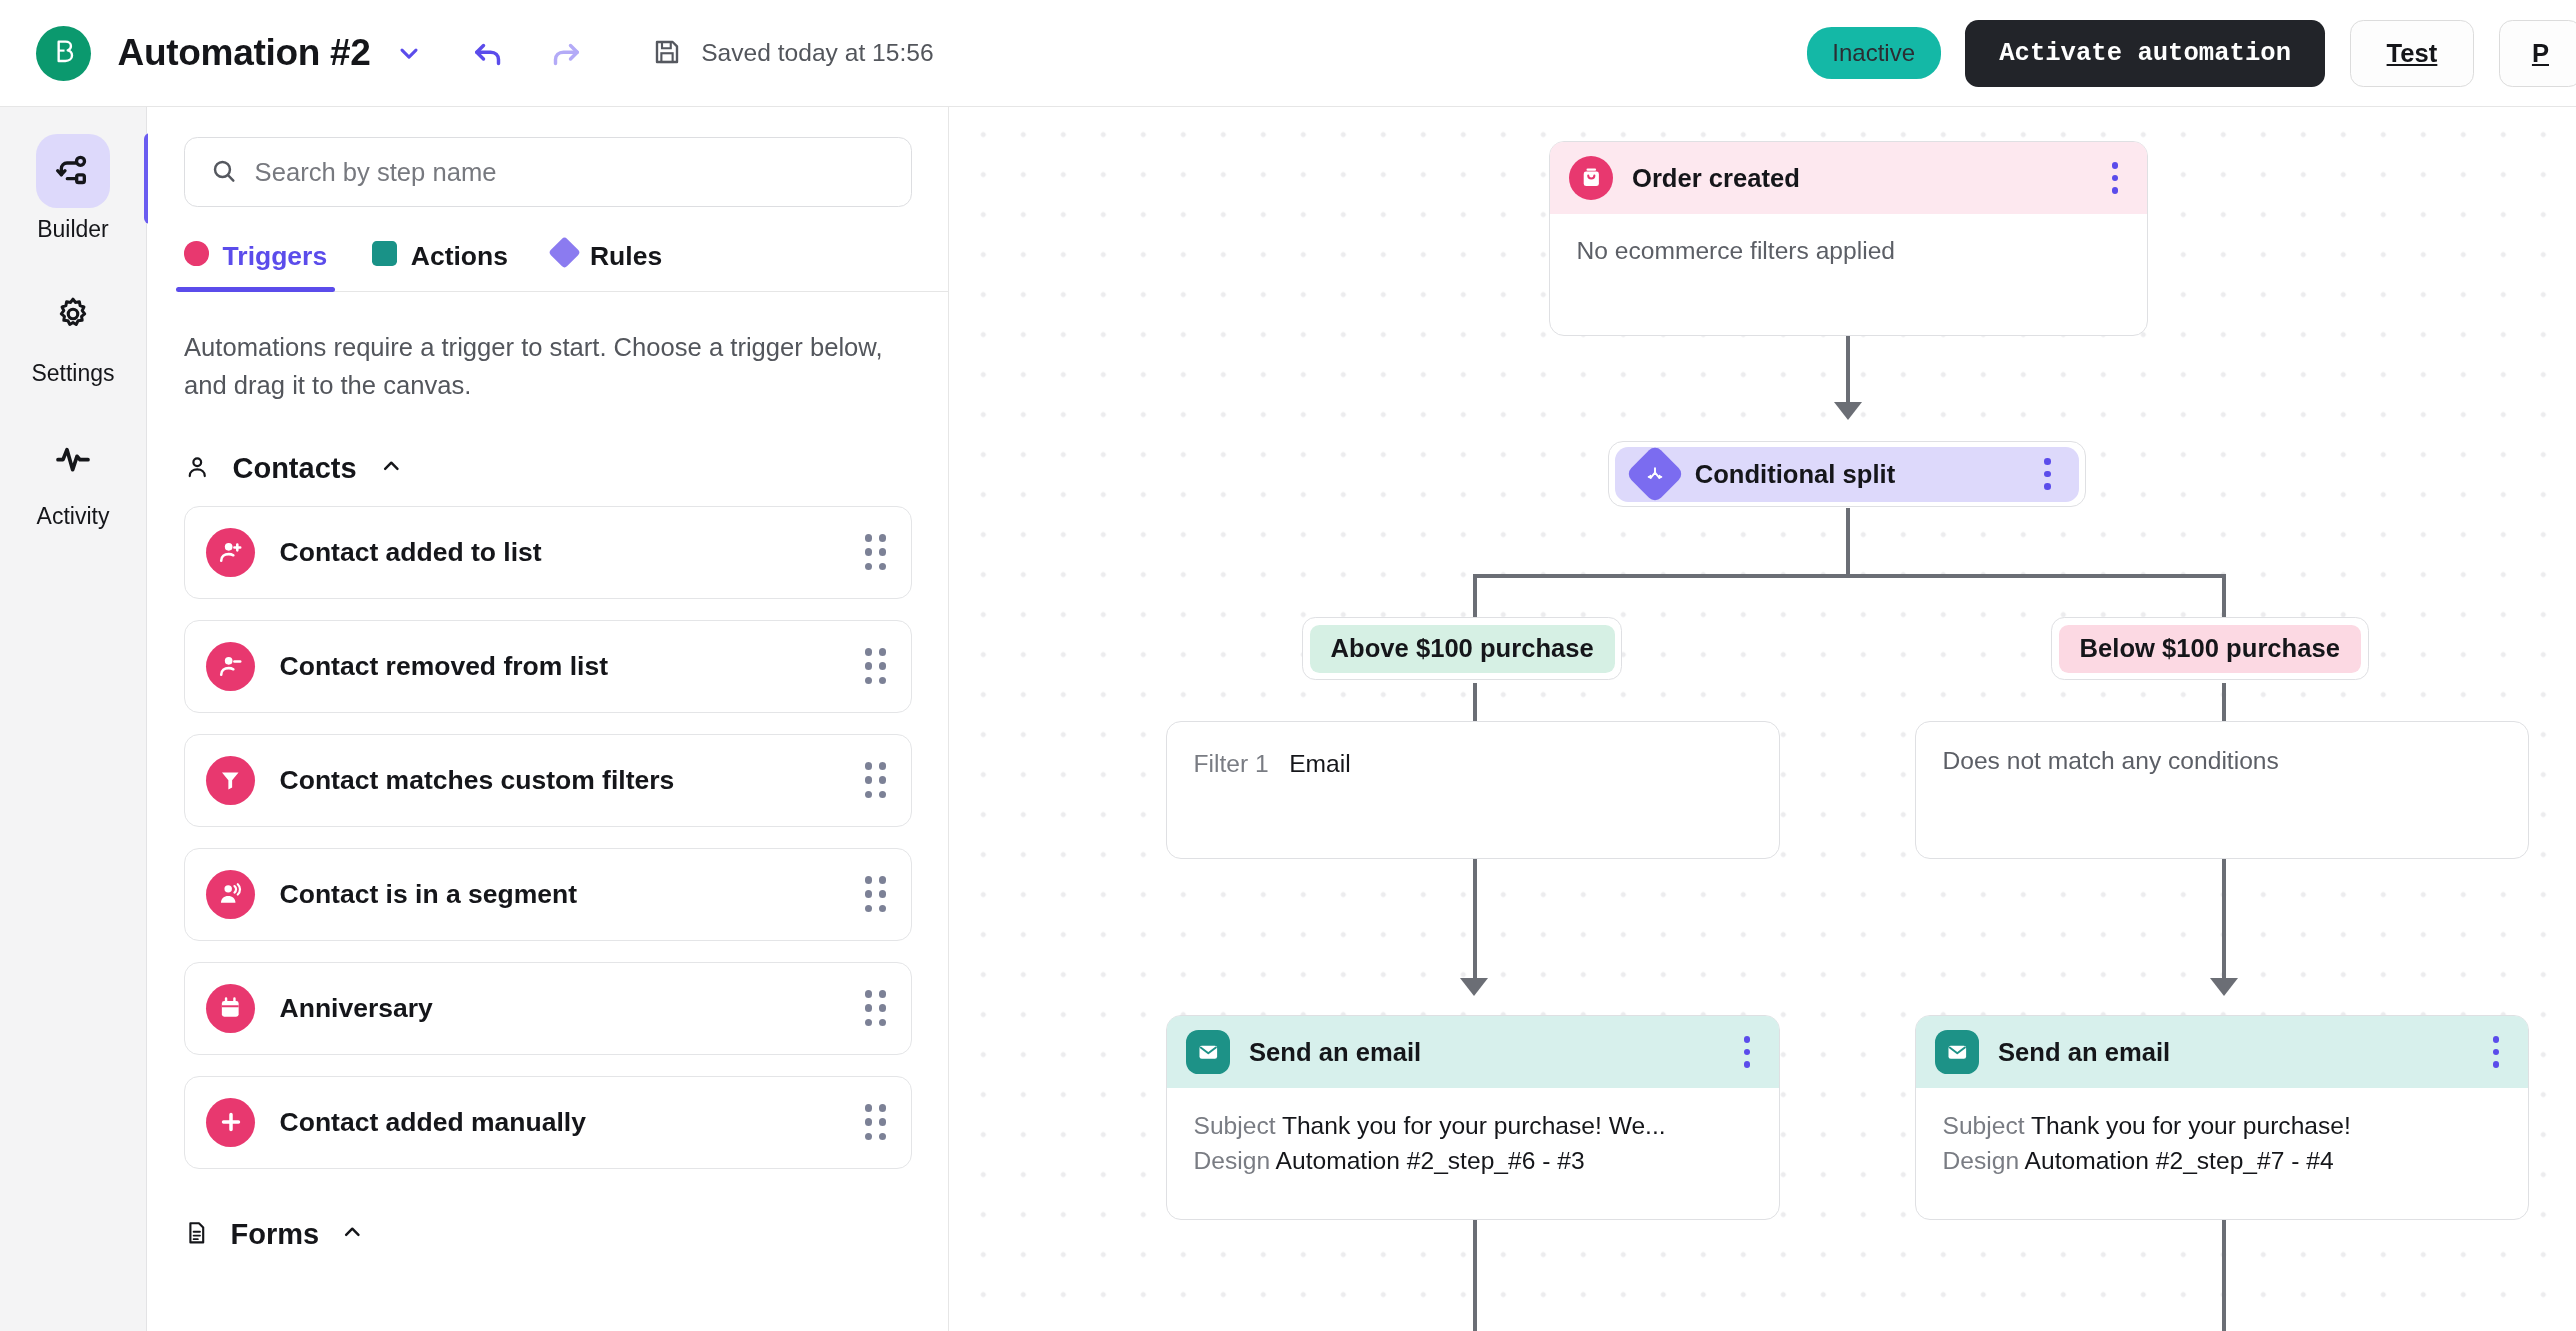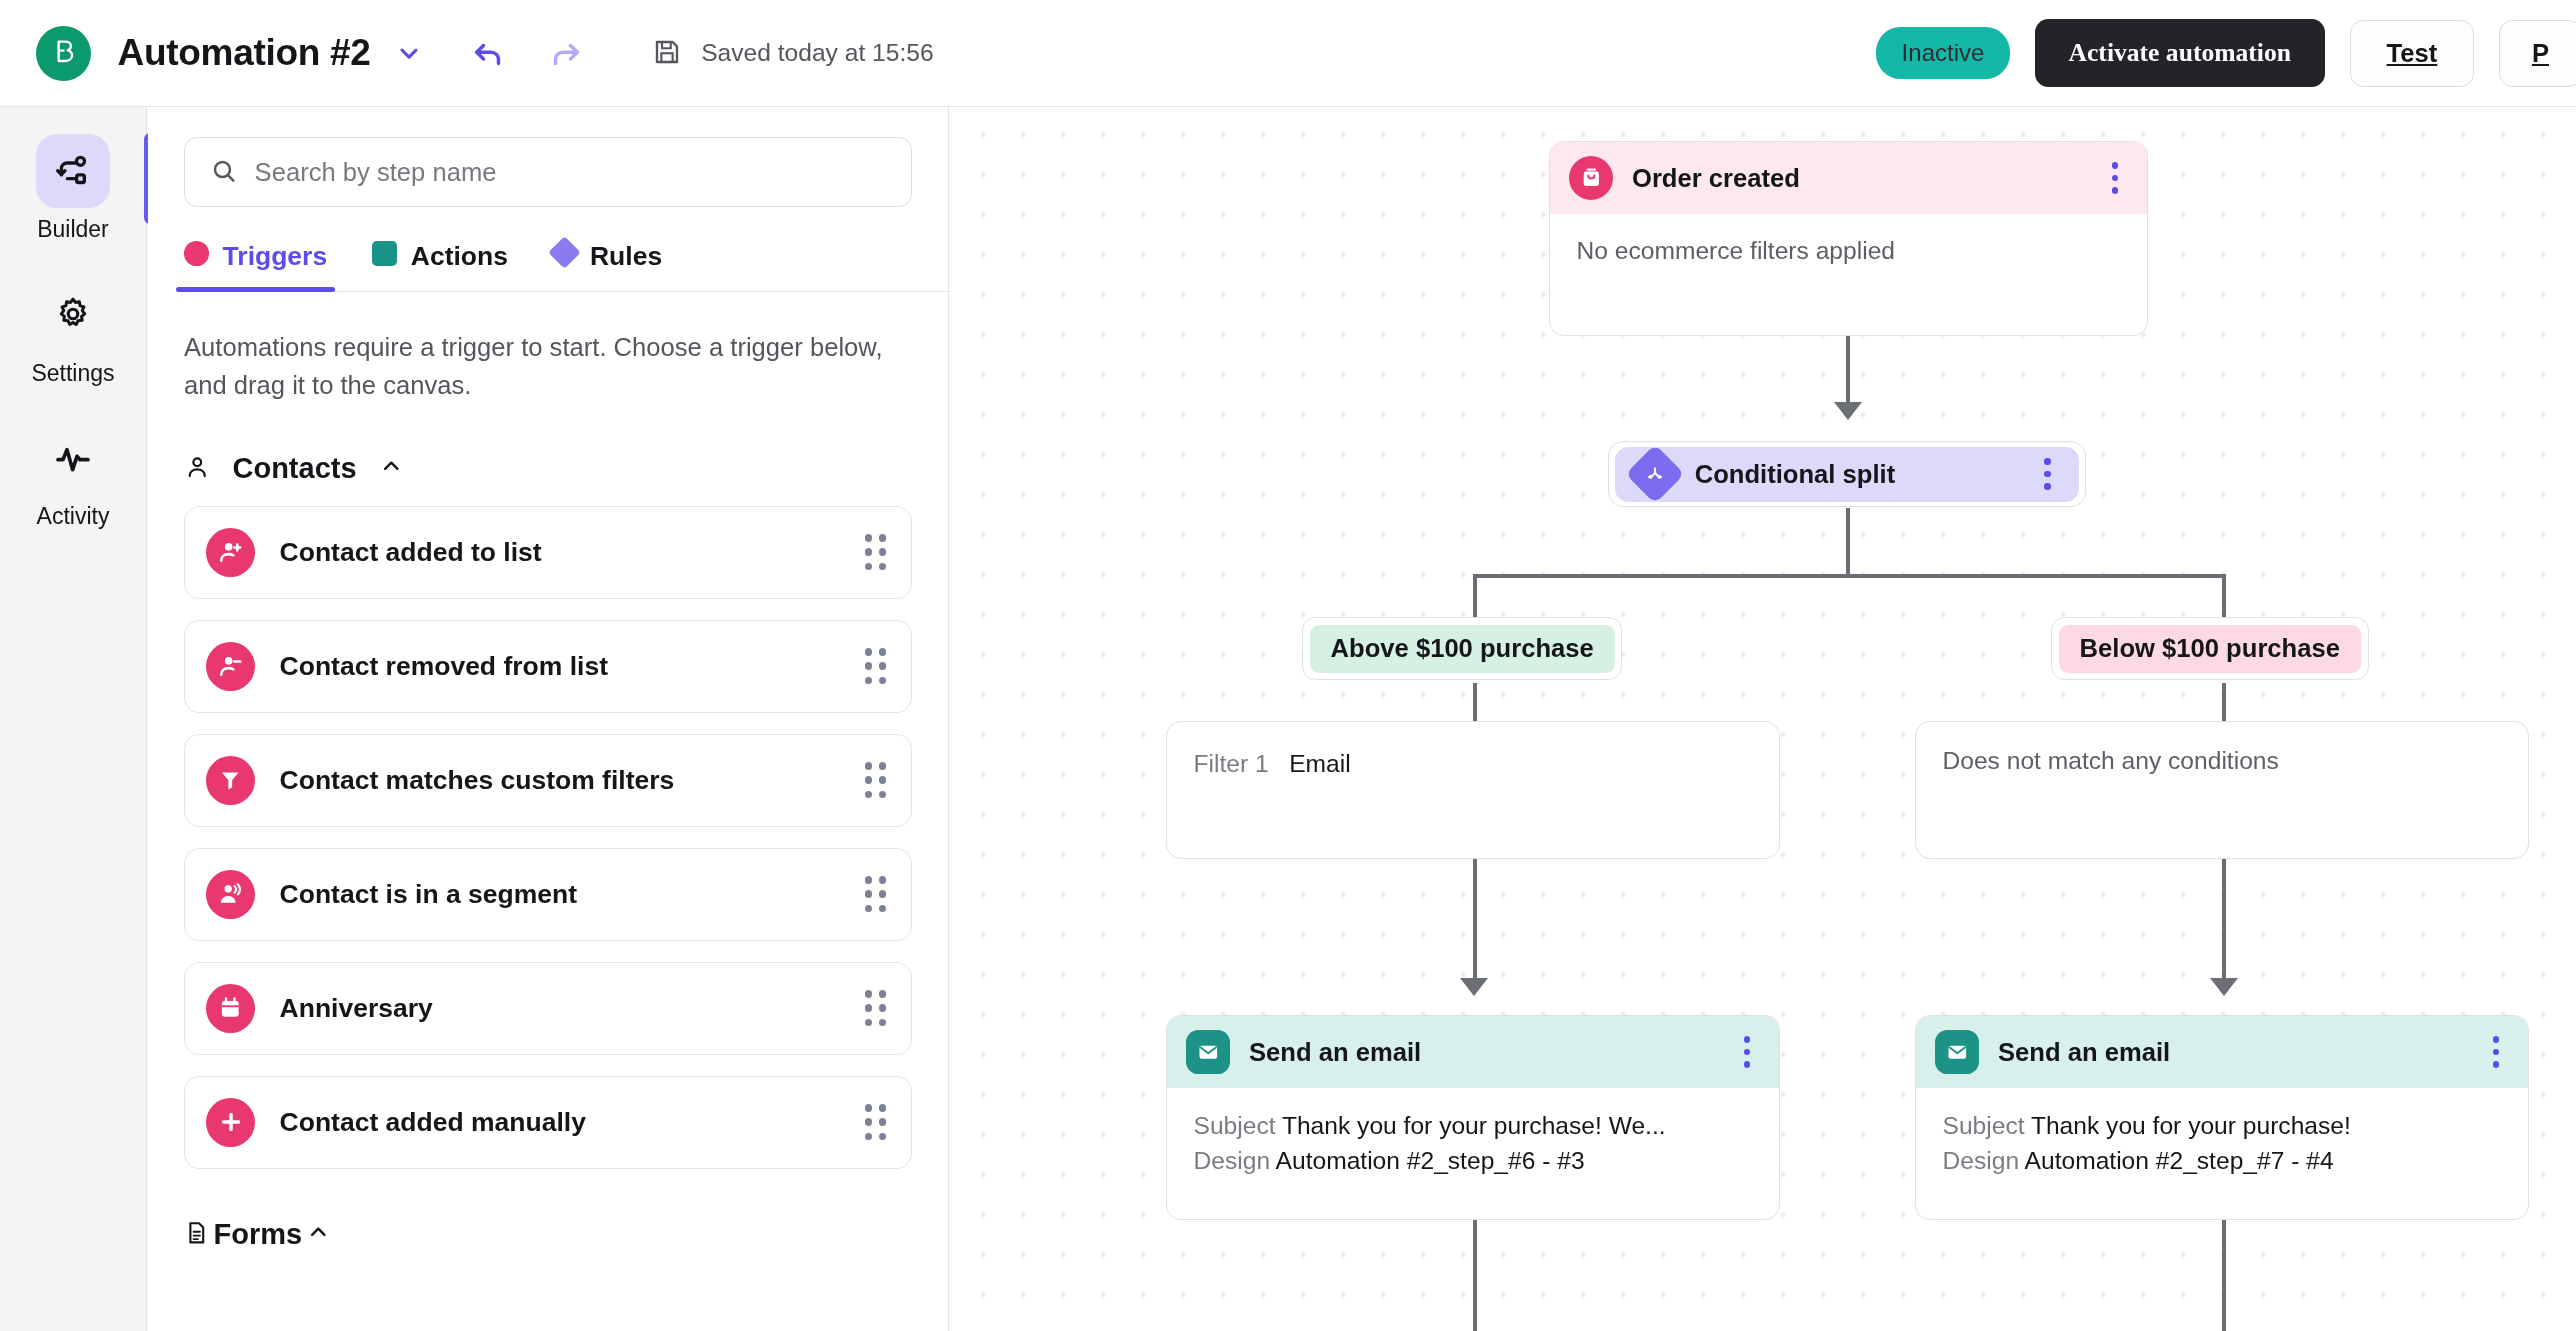--- a/index.html
+++ b/index.html
@@ -35,21 +35,21 @@
   .topbar-spacer { flex: 1 1 auto; }
 
   .pill-inactive {
     background: #14b8a6; color: #2b2d33; font-size: 24px;
     padding: 12.3px 25.6px; border-radius: 24.6px; white-space: nowrap;
   }
   .btn-activate {
     background: #222429; color: #fff; font-size: 25.6px; font-weight: bold;
     padding: 19px 34px; border-radius: 13.3px; margin-left: 24.6px;
     white-space: nowrap; cursor: pointer; border: none;
-    font-family: Liberation Serif, serif;
+    font-family: Liberation Mono, monospace;
   }
   .btn-outline {
     background: #fdfdfd; color: #15161a; font-size: 25.6px; font-weight: bold;
     padding: 18px 36px; border-radius: 13.3px; margin-left: 24.6px;
     white-space: nowrap; cursor: pointer; border: 1.4px solid #dcdcdc;
     font-family: "Liberation Sans", sans-serif;
     text-decoration: underline;
   }
   .btn-outline.clipped { padding-left: 32px; padding-right: 32px; margin-right: -38px; }
 
@@ -109,21 +109,21 @@
   }
   .trig-ico {
     width: 49px; height: 49px; border-radius: 50%; background: #e8386f;
     display: flex; align-items: center; justify-content: center; flex: 0 0 auto;
   }
   .trig-label { font-size: 26.5px; font-weight: bold; color: #15161a; margin-left: 24.6px; flex: 1 1 auto; }
   .drag-dots { display: grid; grid-template-columns: repeat(2, 7.6px); grid-auto-rows: 7.6px;
     gap: 6.6px; flex: 0 0 auto; cursor: grab; }
   .drag-dots i { width: 7.6px; height: 7.6px; border-radius: 50%; background: #7c8196; display:block; }
 
-  .forms-head { display:flex; align-items:center; gap:4px; margin: 49px 0 0 36px; cursor:pointer; }
+  .forms-head { display:flex; align-items:center; gap:21px; margin: 49px 0 0 36px; cursor:pointer; }
 
   
   .canvas {
     position: absolute; top: 107px; left: 950px; width: 1626px; height: 1225px;
     background-color: #ffffff;
     background-image: radial-gradient(#ececee 2.5px, transparent 2.6px);
     background-size: 40px 40px; background-position: 13.3px 7.6px;
     overflow: hidden;
   }
   .node { position: absolute; background: #fff; border: 1.4px solid #dfe0e3;

